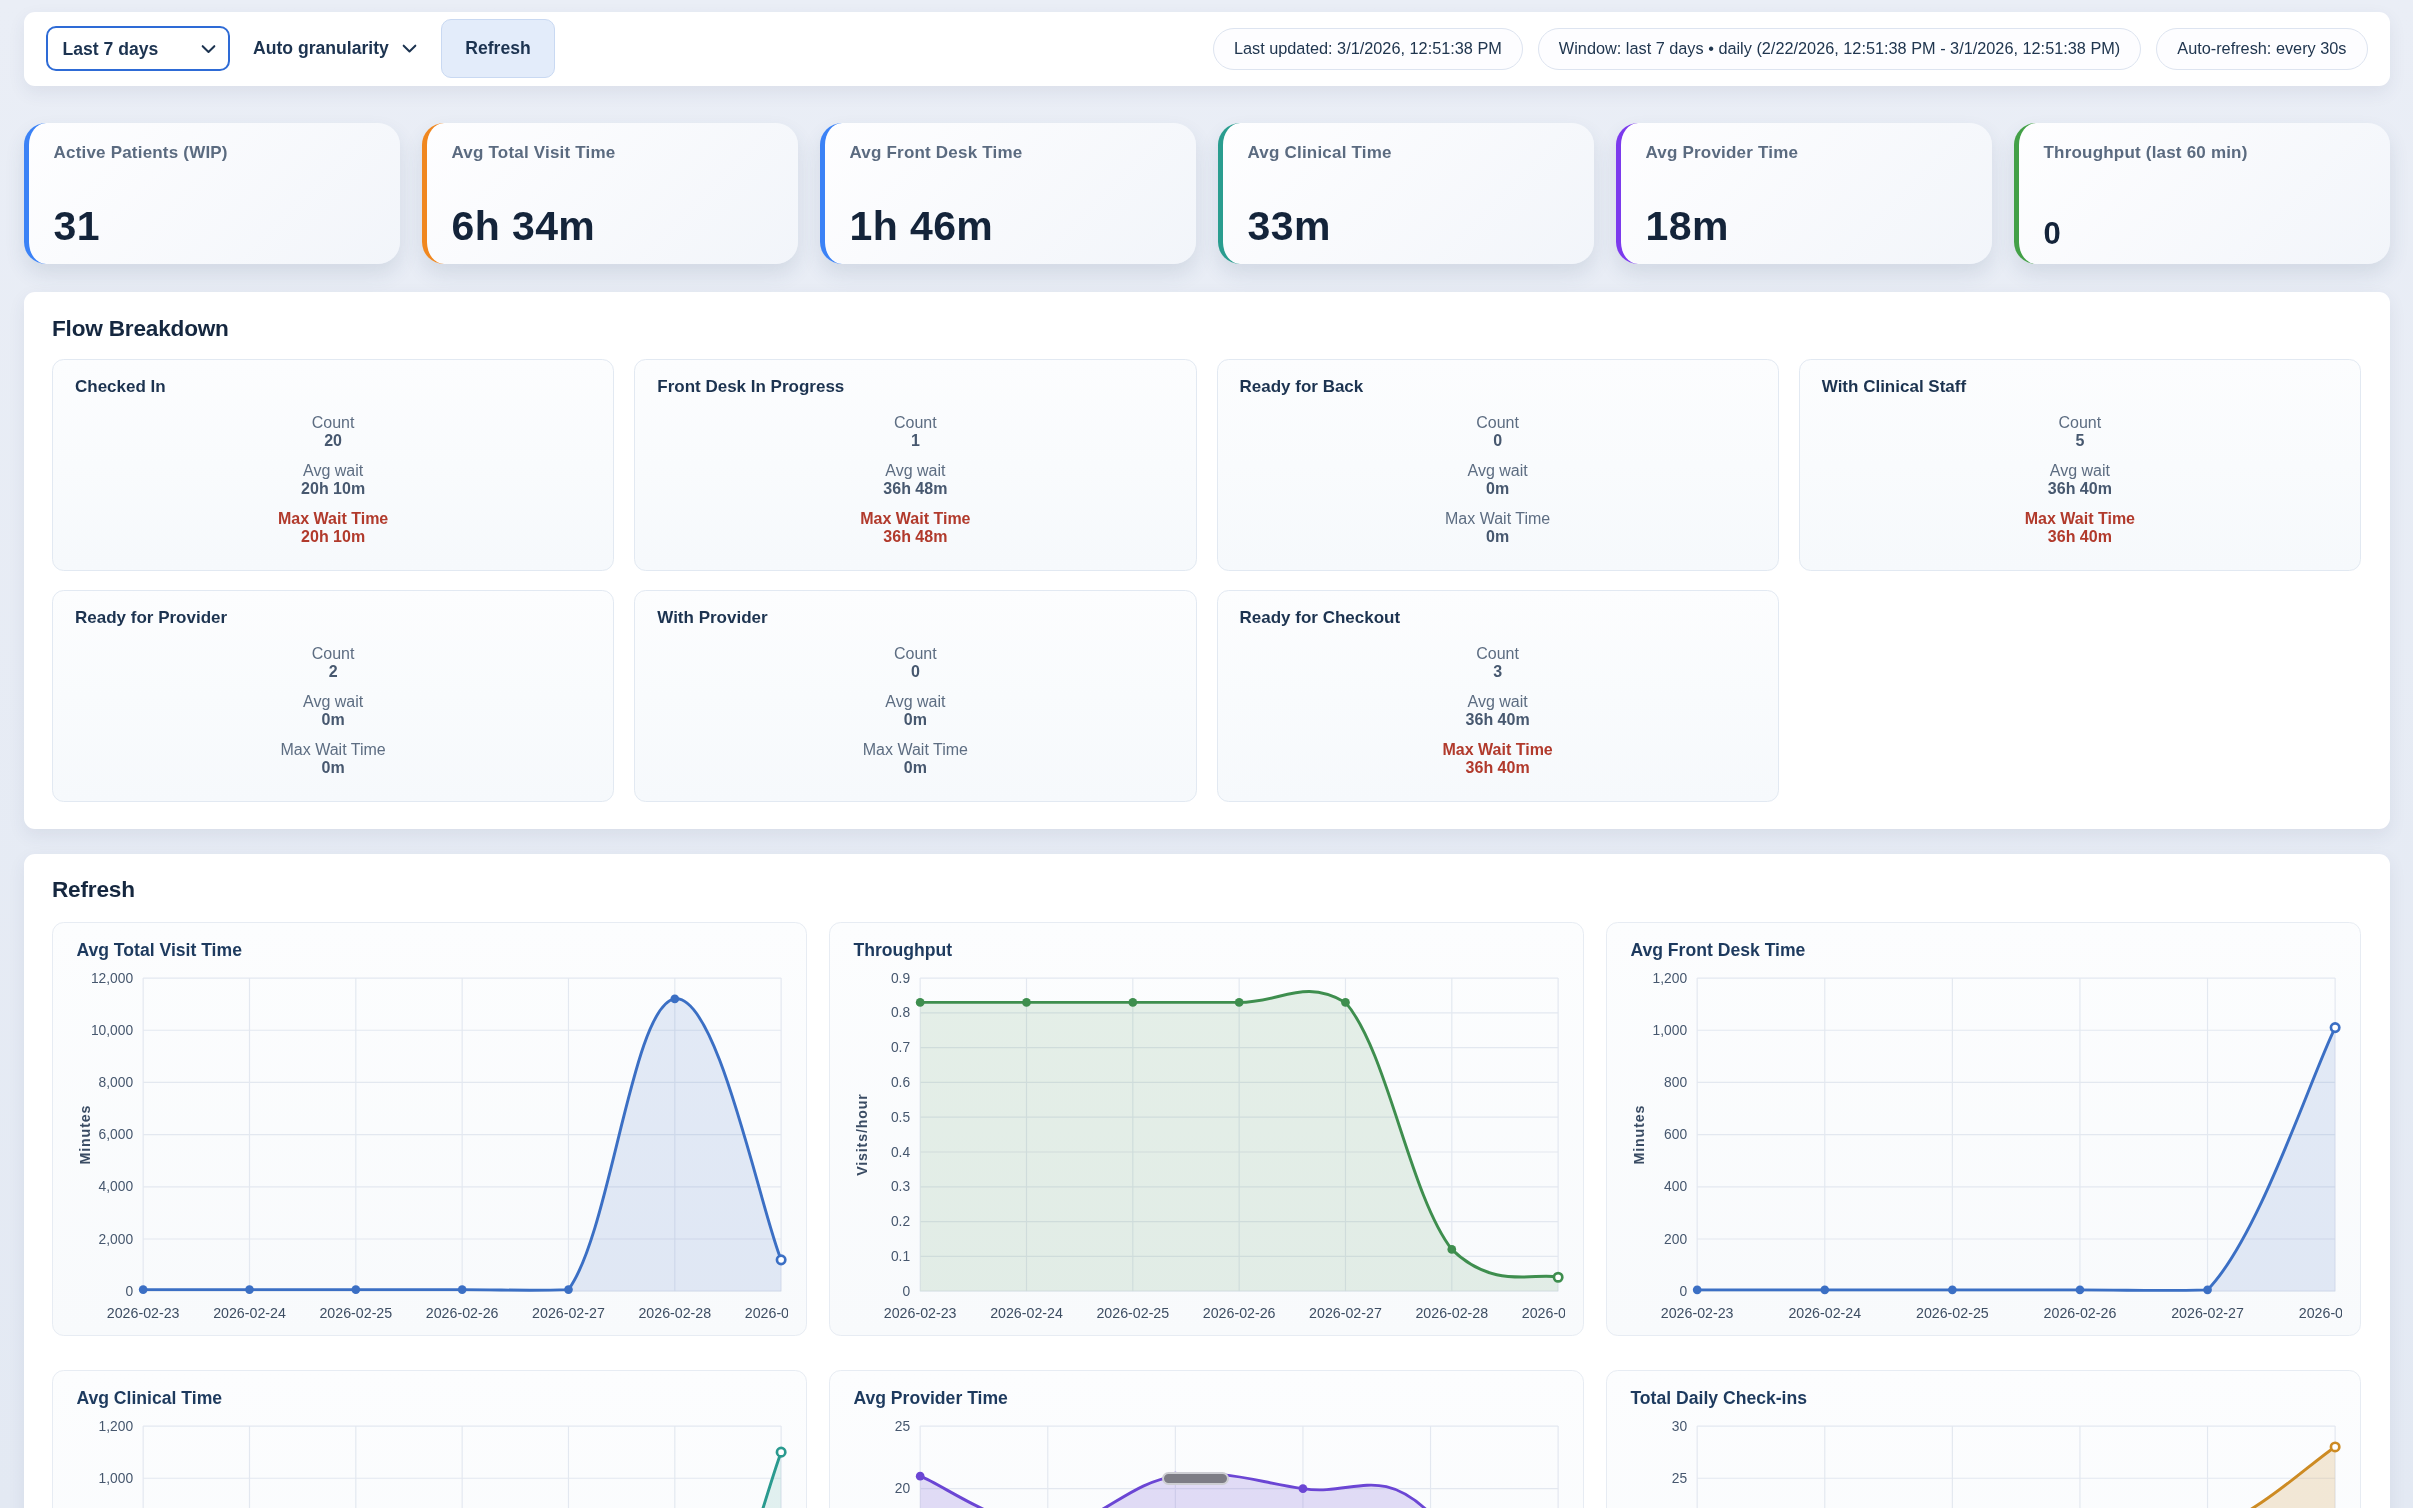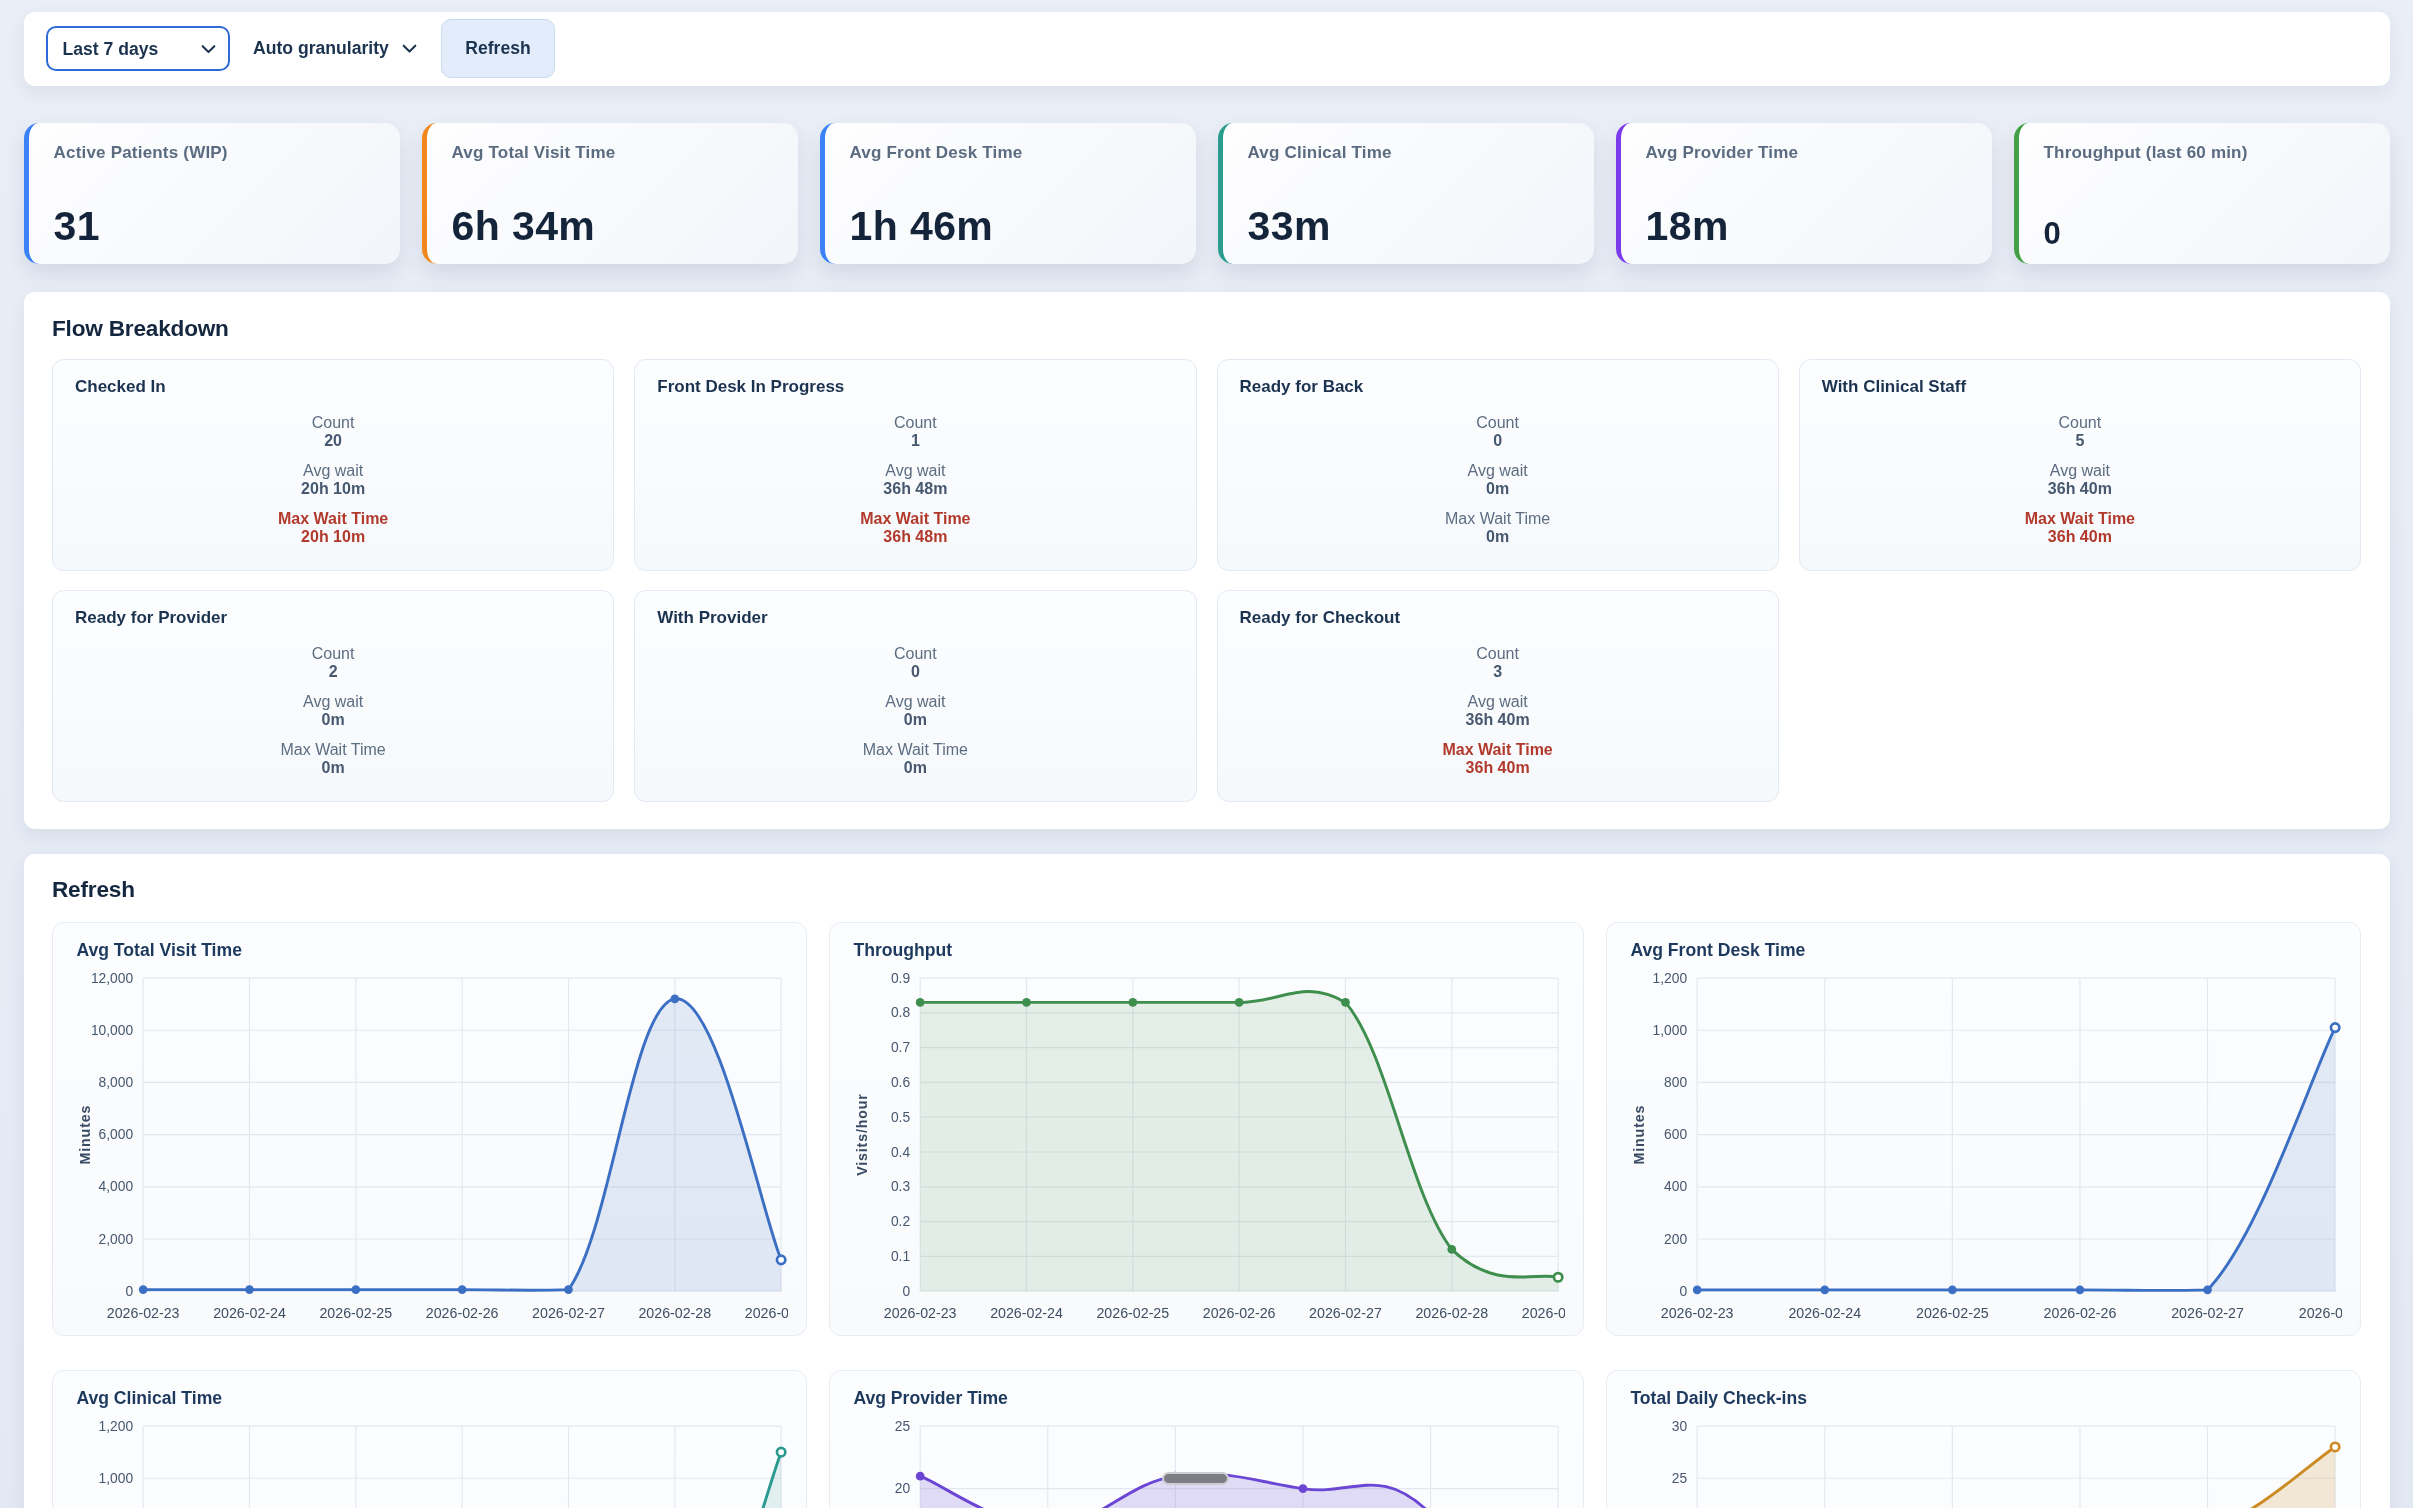--- a/index.html
+++ b/index.html
@@ -46,21 +46,21 @@
   .pill {
     height:42px; line-height:39px; padding:0 20px; white-space:nowrap;
     border:1.3px solid #dde4f0; border-radius:837px;
     background:#fdfdff; font-size:16.3px; color:#20364f;
   }
   
   .kpi-row { margin-top:37px; display:flex; gap:22px; }
   .kpi-card {
     flex:1; height:141px; position:relative;
     background:linear-gradient(135deg,#fefeff 0%,#f2f5fa 100%);
-    border-radius:15px; border-left:5.9px solid #3b82f6;
+    border-radius:22px; border-left:5.9px solid #3b82f6;
     box-shadow:0 10px 20px rgba(50,70,110,.12);
     padding:20px 25px;
   }
   .kpi-label { font-size:17px; font-weight:600; color:#5b6b80; letter-spacing:0.2px; }
   .kpi-value {
     position:absolute; left:25px; bottom:13.4px;
     font-size:41px; font-weight:bold; color:#14243a; letter-spacing:0.4px;
   }
   .kpi-value.small { font-size:31px; bottom:11.7px; }
   
@@ -110,20 +110,25 @@
           </svg>
       </span>
     </div>
     <div class="granularity">
       <span>Auto granularity</span>
       <svg width="15" height="9.2" viewBox="0 0 18 11">
           <path d="M2 2 L9 9 L16 2" fill="none" stroke="#1c3350" stroke-width="2.4" stroke-linecap="round" stroke-linejoin="round"></path>
         </svg>
     </div>
     <button class="btn-refresh">Refresh</button>
+  </div>
+  <div class="tb-right">
+    <div class="pill">Last updated: 3/1/2026, 12:51:38 PM</div>
+    <div class="pill">Window: last 7 days • daily (2/22/2026, 12:51:38 PM - 3/1/2026, 12:51:38 PM)</div>
+    <div class="pill">Auto-refresh: every 30s</div>
   </div>
 </div>
 
 <div class="kpi-row">
   <div class="kpi-card" style="border-left-color: rgb(59, 130, 246);">
     <div class="kpi-label">Active Patients (WIP)</div>
     <div class="kpi-value">31</div>
   </div>
   <div class="kpi-card" style="border-left-color: rgb(240, 135, 31);">
     <div class="kpi-label">Avg Total Visit Time</div>

